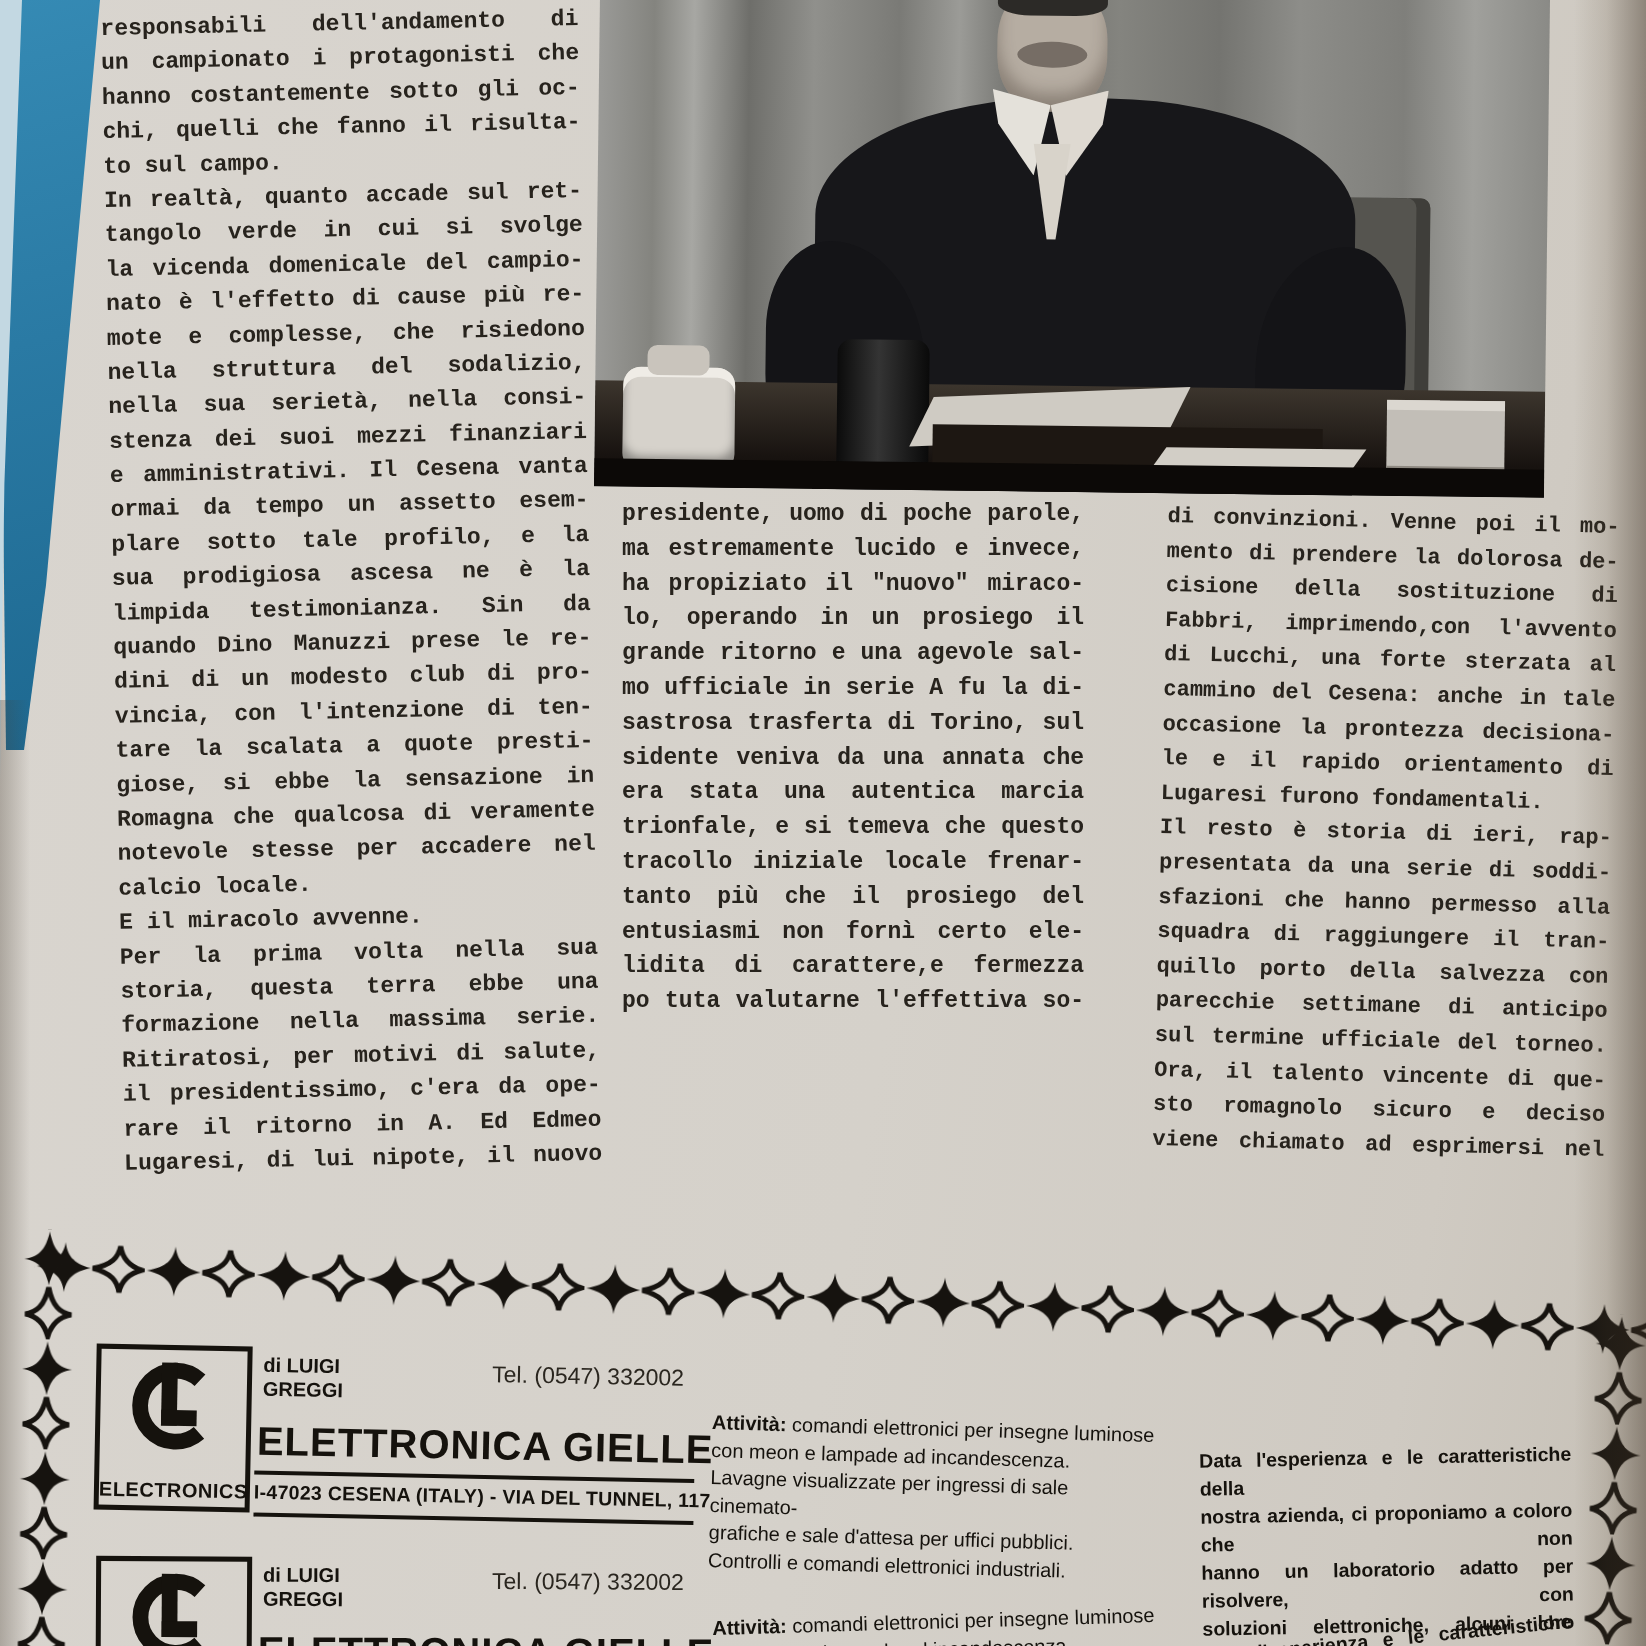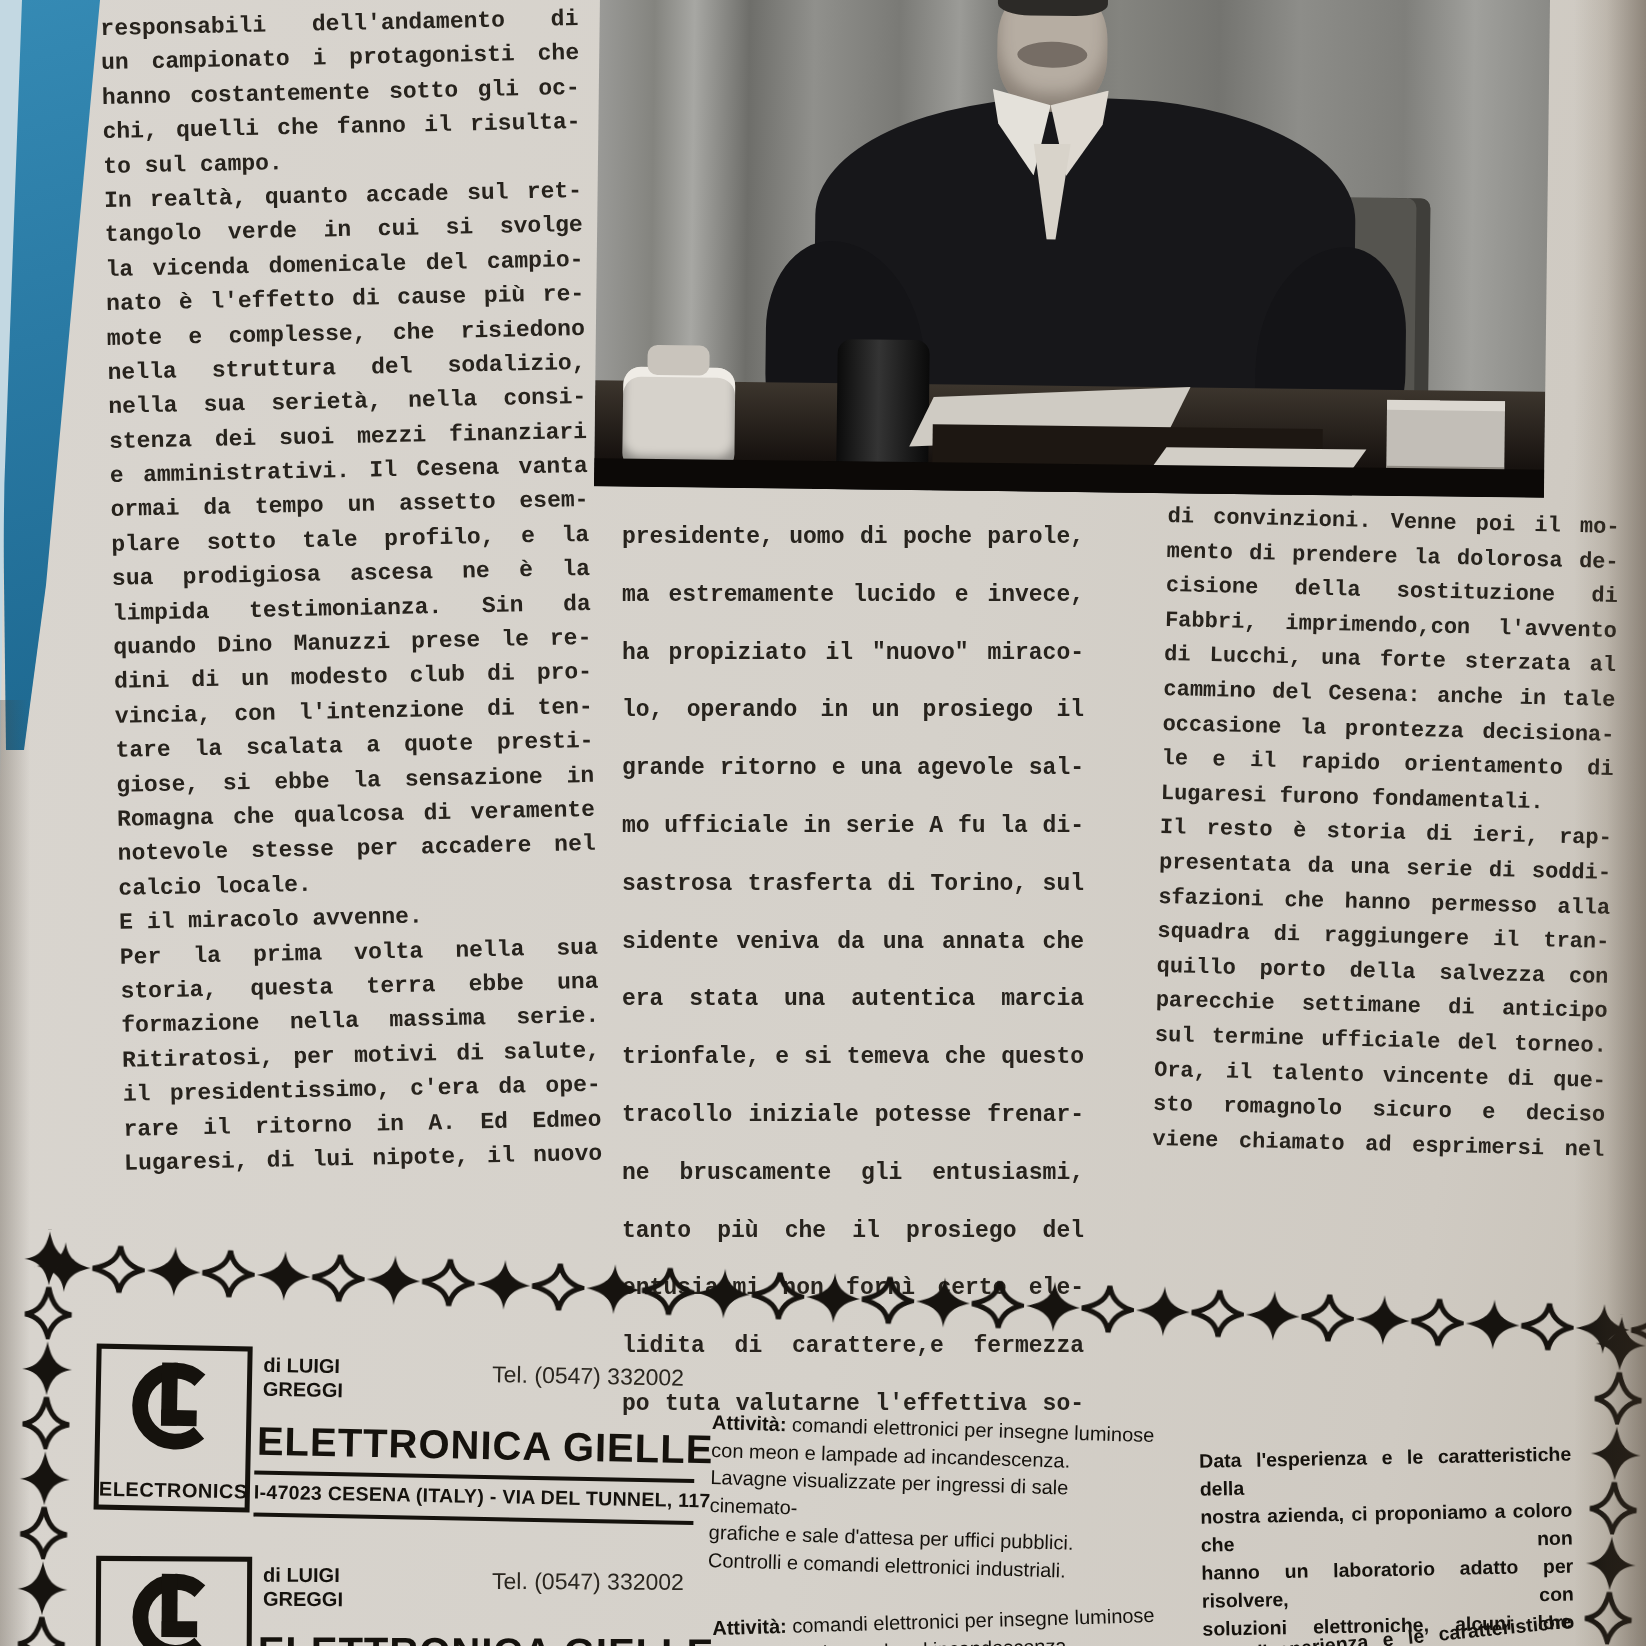--- a/index.html
+++ b/index.html
@@ -16,21 +16,21 @@
              background:linear-gradient(to right,rgba(70,60,48,.30),rgba(70,60,48,0));}
   .edge-right{position:absolute;right:0;top:0;width:72px;height:1646px;z-index:40;pointer-events:none;
               background:linear-gradient(to right,rgba(96,80,60,0) 0%,rgba(96,80,60,.16) 45%,rgba(62,48,34,.45) 100%);}
   
   .col{position:absolute;color:#27231d;font-family:"Liberation Mono","DejaVu Sans Mono",monospace;
        font-size:23px;font-weight:bold;}
   .col .tline{white-space:pre;text-align:justify;text-align-last:justify;height:34.4px;line-height:34.4px;overflow:visible;}
   .col .tline.nj{text-align-last:left;}
   .col1{left:100px;top:2px;width:478px;transform:rotate(-1.2deg);transform-origin:top right;}
   .col2{left:622px;top:497px;width:462px;}
-  .col2 .tline{height:34.8px;line-height:34.8px;margin-top:23px;}
+  .col2 .tline{height:34.8px;line-height:34.8px;}
   .col3{left:1168px;top:500px;width:452px;transform:rotate(1.4deg);transform-origin:top left;font-size:22px;}
   .col3 .tline{height:34.6px;line-height:34.6px;}
   
   .photo{position:absolute;left:597px;top:-6px;width:950px;height:498px;overflow:hidden;
          transform:rotate(.7deg);background:
          linear-gradient(90deg,#9a9a97 0,#84847f 55px,#a7a7a3 95px,#6e6e6a 150px,#90908c 215px,
            #7a7a76 300px,#9b9b97 360px,#6c6c68 425px,#84847f 520px,#747470 620px,#8d8d89 700px,
            #7f7f7b 805px,#a0a09c 875px,#8a8a86 950px);}
   .photo div{position:absolute;}
   .ph-chair{left:733px;top:200px;width:100px;height:250px;background:#55544f;border-radius:10px 10px 0 0;
@@ -138,22 +138,21 @@
       <div class="tline">presidente, uomo di poche parole,</div>
       <div class="tline">ma estremamente lucido e invece,</div>
       <div class="tline">ha propiziato il "nuovo" miraco-</div>
       <div class="tline">lo, operando in un prosiego il</div>
       <div class="tline">grande ritorno e una agevole sal-</div>
       <div class="tline">mo ufficiale in serie A fu la di-</div>
       <div class="tline">sastrosa trasferta di Torino, sul</div>
       <div class="tline">sidente veniva da una annata che</div>
       <div class="tline">era stata una autentica marcia</div>
       <div class="tline">trionfale, e si temeva che questo</div>
-      <div class="tline">tracollo iniziale potesse frenar-</div>
-      <div class="tline">ne bruscamente gli entusiasmi,</div>
+      <div class="tline">tracollo iniziale locale frenar-</div>
       <div class="tline">tanto più che il prosiego del</div>
       <div class="tline">entusiasmi non fornì certo ele-</div>
       <div class="tline">lidita di carattere,e fermezza</div>
       <div class="tline">po tuta valutarne l'effettiva so-</div>
     </div>
   <div class="col col3">
       <div class="tline">di convinzioni. Venne poi il mo-</div>
       <div class="tline">mento di prendere la dolorosa de-</div>
       <div class="tline">cisione della sostituzione di</div>
       <div class="tline">Fabbri, imprimendo,con l'avvento</div>

